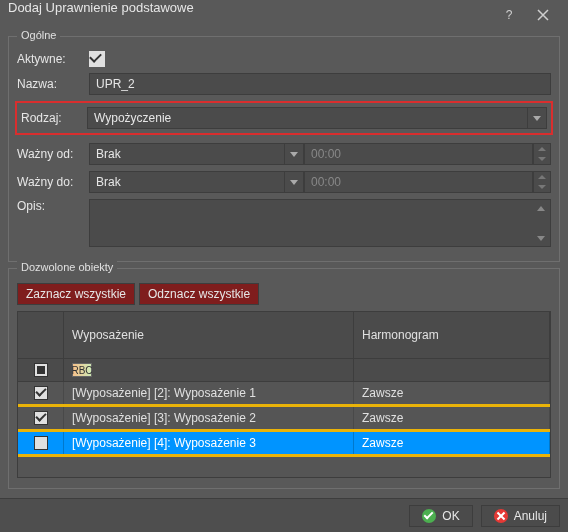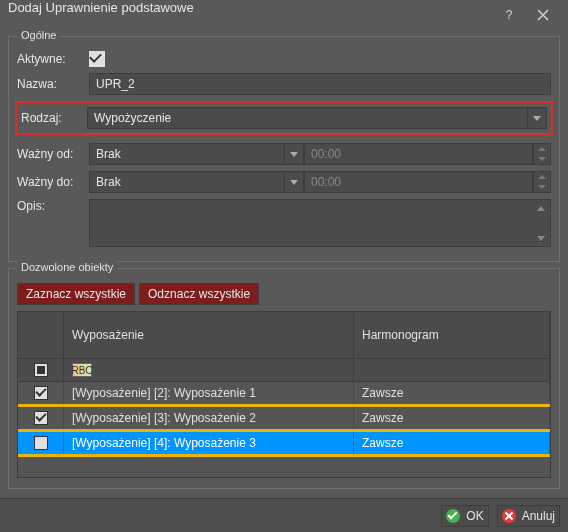--- a/index.html
+++ b/index.html
@@ -54,21 +54,21 @@
 
   .grow{ display:flex; border-bottom:3px solid #eab308;}
   .grow .gc{ padding:4px 8px; border-right:1px solid #494949; color:#e0e0e0; display:flex; align-items:center;}
   .grow.sel{ background:#0094ff; color:#fff;text-align:center;}
   .grow.sel .gc{ color:#fff; border-right-color:#0078cc;}
   .gbody-blank{height:20px;}
 
   .filter-glyph{width:20px;height:14px;background:linear-gradient(to right,#f7c18a,#cfe9b5);border:1px solid #666;font-size:10px;display:flex;align-items:center;justify-content:center;color:#333;}
 
   .footer{position:absolute;bottom:0;left:0;right:0;height:34px;background:#4e4e4e;border-top:1px solid #3d3d3d;display:flex;align-items:center;justify-content:flex-end;padding:0 8px;gap:8px;}
-  .fbtn{display:flex;align-items:center;gap:6px;background:#4b4b4b;border:1px solid #3d3d3d;padding:3px 4px;color:#e6e6e6;}
+  .fbtn{display:flex;align-items:center;gap:6px;background:#4b4b4b;border:1px solid #3d3d3d;padding:3px 12px;color:#e6e6e6;}
   .ok-ico{width:14px;height:14px;border-radius:50%;background:#4caf50;position:relative;}
   .ok-ico::after{content:"";position:absolute;left:4px;top:1px;width:3px;height:7px;border:solid #fff;border-width:0 2px 2px 0;transform:rotate(45deg);}
   .x-ico{width:14px;height:14px;border-radius:50%;background:#e53935;position:relative;}
   .x-ico::before,.x-ico::after{content:"";position:absolute;left:6px;top:2px;width:2px;height:10px;background:#fff;}
   .x-ico::before{transform:rotate(45deg);} .x-ico::after{transform:rotate(-45deg);}
   .caret{fill:#aaa;}
 </style>
 </head>
 <body>
 

